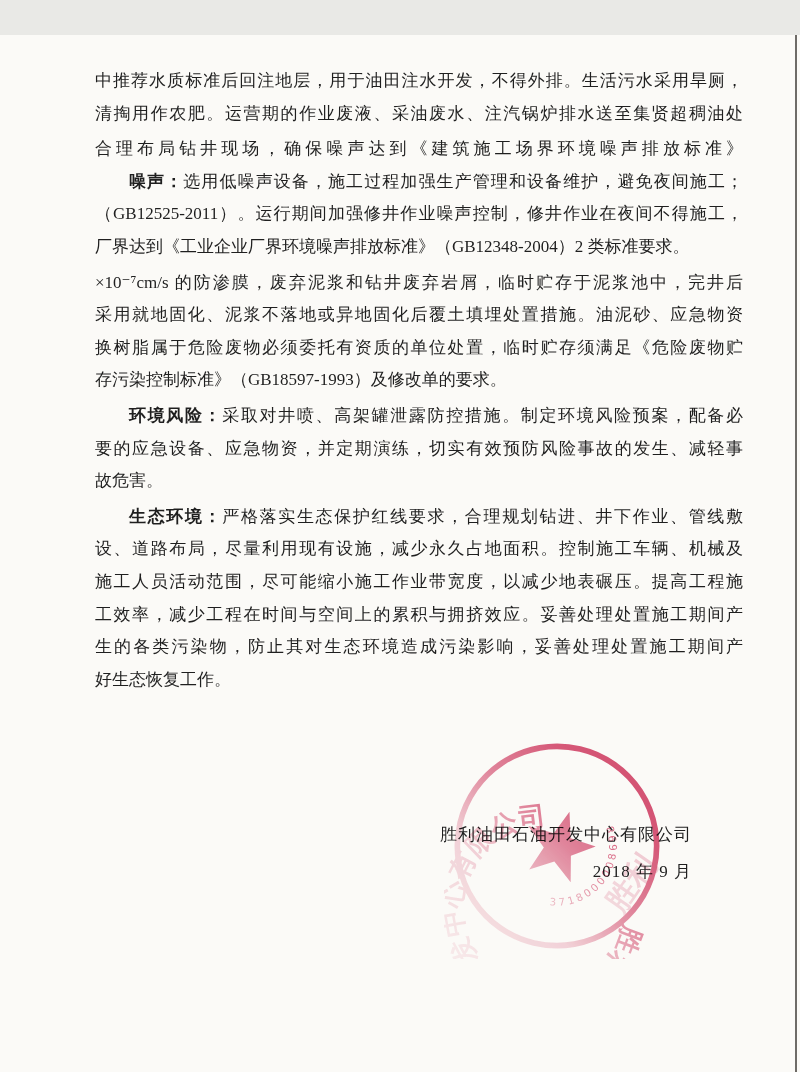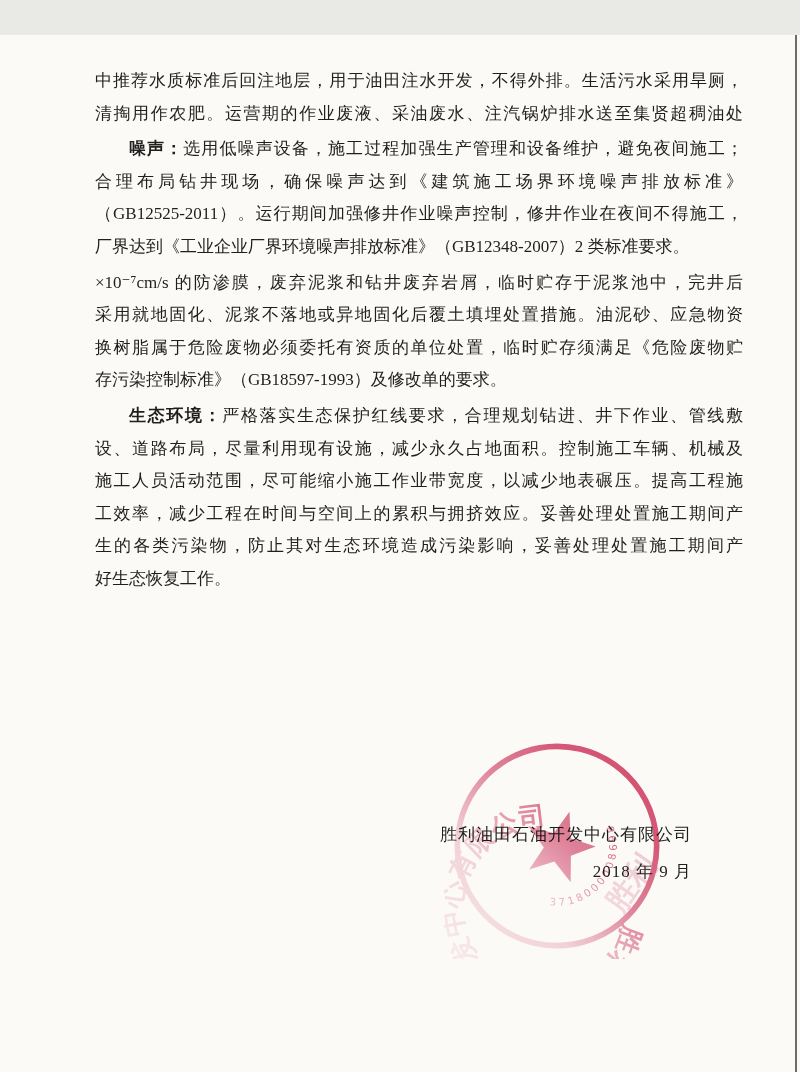--- a/index.html
+++ b/index.html
@@ -66,30 +66,35 @@
 <body>
 
 <div class="page">
 
   <div class="text-body" id="text-body">
       <div class="para">
         <div class="line full">中推荐水质标准后回注地层，用于油田注水开发，不得外排。生活污水采用旱厕，</div>
         <div class="line full">清掏用作农肥。运营期的作业废液、采油废水、注汽锅炉排水送至集贤超稠油处</div>
       </div>
       <div class="para">
+        <div class="line full">合理布局钻井现场，确保噪声达到《建筑施工场界环境噪声排放标准》</div>
         <div class="line full indent"><b>噪声：</b>选用低噪声设备，施工过程加强生产管理和设备维护，避免夜间施工；</div>
-        <div class="line full">合理布局钻井现场，确保噪声达到《建筑施工场界环境噪声排放标准》</div>
         <div class="line full">（GB12525-2011）。运行期间加强修井作业噪声控制，修井作业在夜间不得施工，</div>
-        <div class="line">厂界达到《工业企业厂界环境噪声排放标准》（GB12348-2007）2 类标准要求。</div>
+        <div class="line">厂界达到《工业企业厂界环境噪声排放标准》（GB12348-2004）2 类标准要求。</div>
       </div>
       <div class="para">
         <div class="line full">×10⁻⁷cm/s 的防渗膜，废弃泥浆和钻井废弃岩屑，临时贮存于泥浆池中，完井后</div>
         <div class="line full">采用就地固化、泥浆不落地或异地固化后覆土填埋处置措施。油泥砂、应急物资</div>
         <div class="line full">换树脂属于危险废物必须委托有资质的单位处置，临时贮存须满足《危险废物贮</div>
         <div class="line">存污染控制标准》（GB18597-1993）及修改单的要求。</div>
+      </div>
+      <div class="para">
+        <div class="line full indent"><b>环境风险：</b>采取对井喷、高架罐泄露防控措施。制定环境风险预案，配备必</div>
+        <div class="line full">要的应急设备、应急物资，并定期演练，切实有效预防风险事故的发生、减轻事</div>
+        <div class="line">故危害。</div>
       </div>
       <div class="para">
         <div class="line full indent"><b>生态环境：</b>严格落实生态保护红线要求，合理规划钻进、井下作业、管线敷</div>
         <div class="line full">设、道路布局，尽量利用现有设施，减少永久占地面积。控制施工车辆、机械及</div>
         <div class="line full">施工人员活动范围，尽可能缩小施工作业带宽度，以减少地表碾压。提高工程施</div>
         <div class="line full">工效率，减少工程在时间与空间上的累积与拥挤效应。妥善处理处置施工期间产</div>
         <div class="line full">生的各类污染物，防止其对生态环境造成污染影响，妥善处理处置施工期间产</div>
         <div class="line">好生态恢复工作。</div>
       </div>
     </div>

